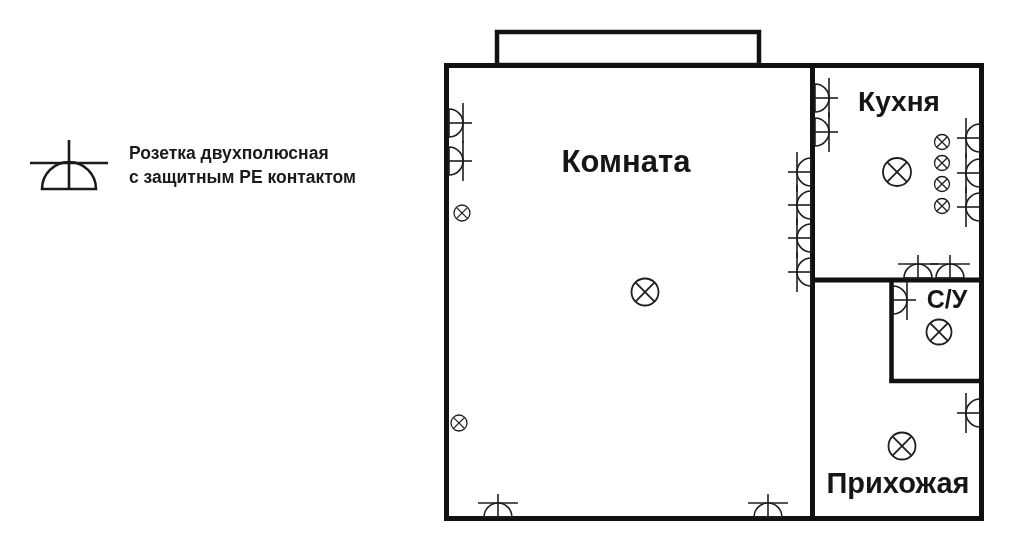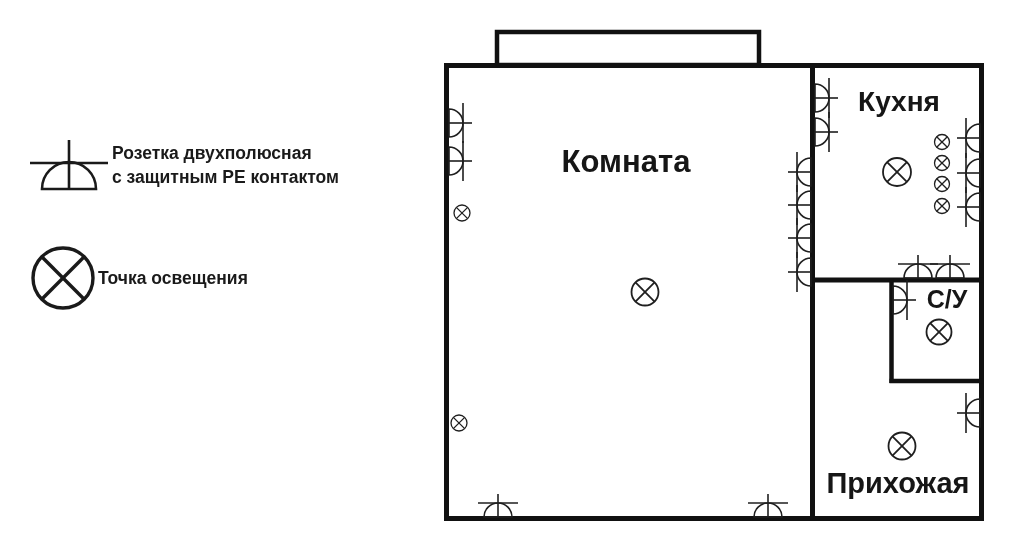--- a/index.html
+++ b/index.html
@@ -1,21 +1,21 @@
 <!DOCTYPE html>
 <html><head>
 <meta charset="utf-8">
 <style>
   html,body{margin:0;padding:0;background:#ffffff;}
   body{width:1024px;height:556px;overflow:hidden;position:relative;
        font-family:"Liberation Sans",sans-serif;color:#161616;}
   .stage{position:absolute;left:0;top:0;width:1024px;height:556px;}
   
   .legend{position:absolute;left:29px;top:138px;width:350px;}
-  .legend-item{display:flex;align-items:center;gap:1px;}
+  .legend-item{display:flex;align-items:center;gap:18px;}
   .legend-item + .legend-item{margin-top:52px;}
   .legend-icon{flex:0 0 auto;}
   .legend-icon line,.legend-icon path,.legend-icon circle{
       stroke:#1a1a1a;fill:none;}
   .legend-label{font-size:17.5px;font-weight:bold;line-height:1.38;
       white-space:pre-line;color:#1a1a1a;}
   
   .plan{position:absolute;left:0;top:0;}
   .wall{fill:none;stroke:#111111;}
   .w5{stroke-width:5;}
@@ -32,28 +32,20 @@
 
   <div class="legend">
     <div class="legend-item">
       <svg class="legend-icon" width="82" height="54" viewBox="0 0 82 54">
         <line x1="1" y1="25" x2="79" y2="25" stroke-width="2.6"></line>
         <line x1="40" y1="2" x2="40" y2="51" stroke-width="2.6"></line>
         <path d="M 13 51 A 27 27 0 0 1 67 51 Z" stroke-width="2.6"></path>
       </svg>
       <div class="legend-label">Розетка двухполюсная
 с защитным PE контактом</div>
-    </div>
-    <div class="legend-item">
-      <svg class="legend-icon" width="68" height="68" viewBox="0 0 68 68">
-        <circle cx="34" cy="34" r="30" stroke-width="3.4"></circle>
-        <line x1="12.8" y1="12.8" x2="55.2" y2="55.2" stroke-width="3.4"></line>
-        <line x1="55.2" y1="12.8" x2="12.8" y2="55.2" stroke-width="3.4"></line>
-      </svg>
-      <div class="legend-label">Точка освещения</div>
     </div>
   </div>
 
   <svg class="plan" width="1024" height="556" viewBox="0 0 1024 556">
 
     <rect class="wall w4" x="497" y="32" width="262" height="33"></rect>
     <rect class="wall w5" x="446.5" y="65.5" width="535" height="453"></rect>
     <line class="wall w5" x1="812.5" y1="64" x2="812.5" y2="520"></line>
     <line class="wall w5" x1="810" y1="280" x2="983" y2="280"></line>
     <line class="wall w4" x1="891.5" y1="278" x2="891.5" y2="383"></line>

